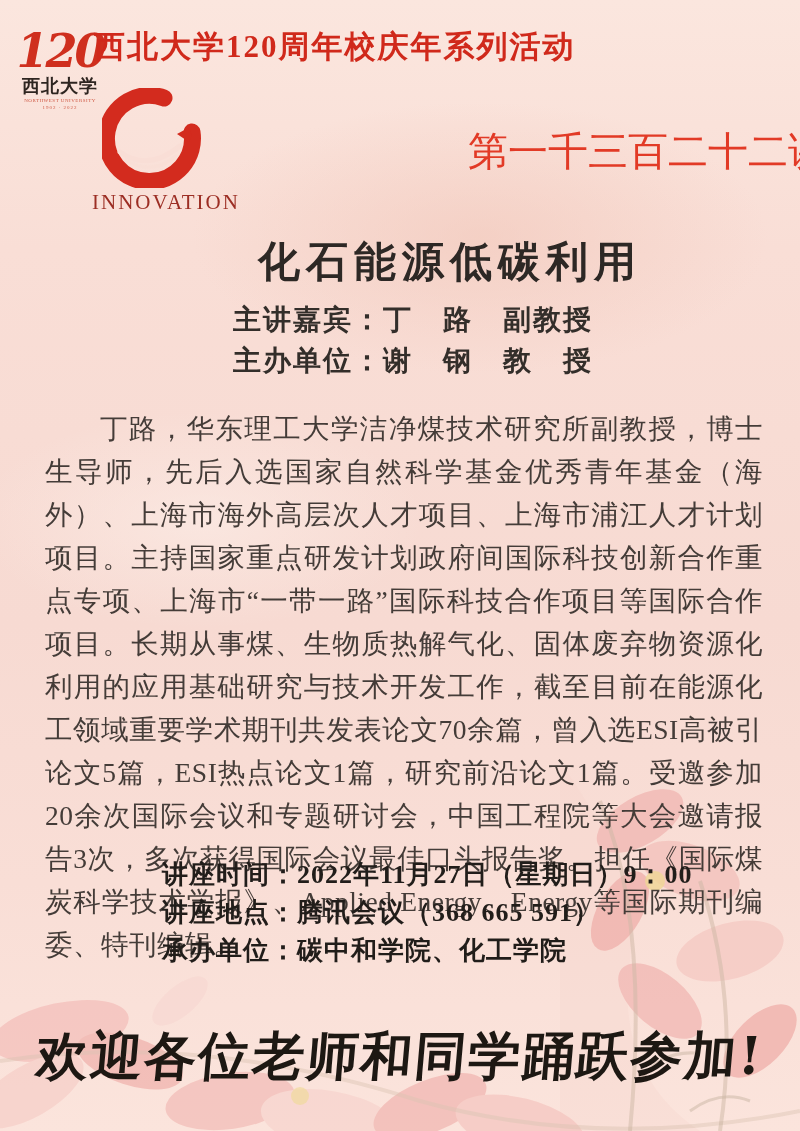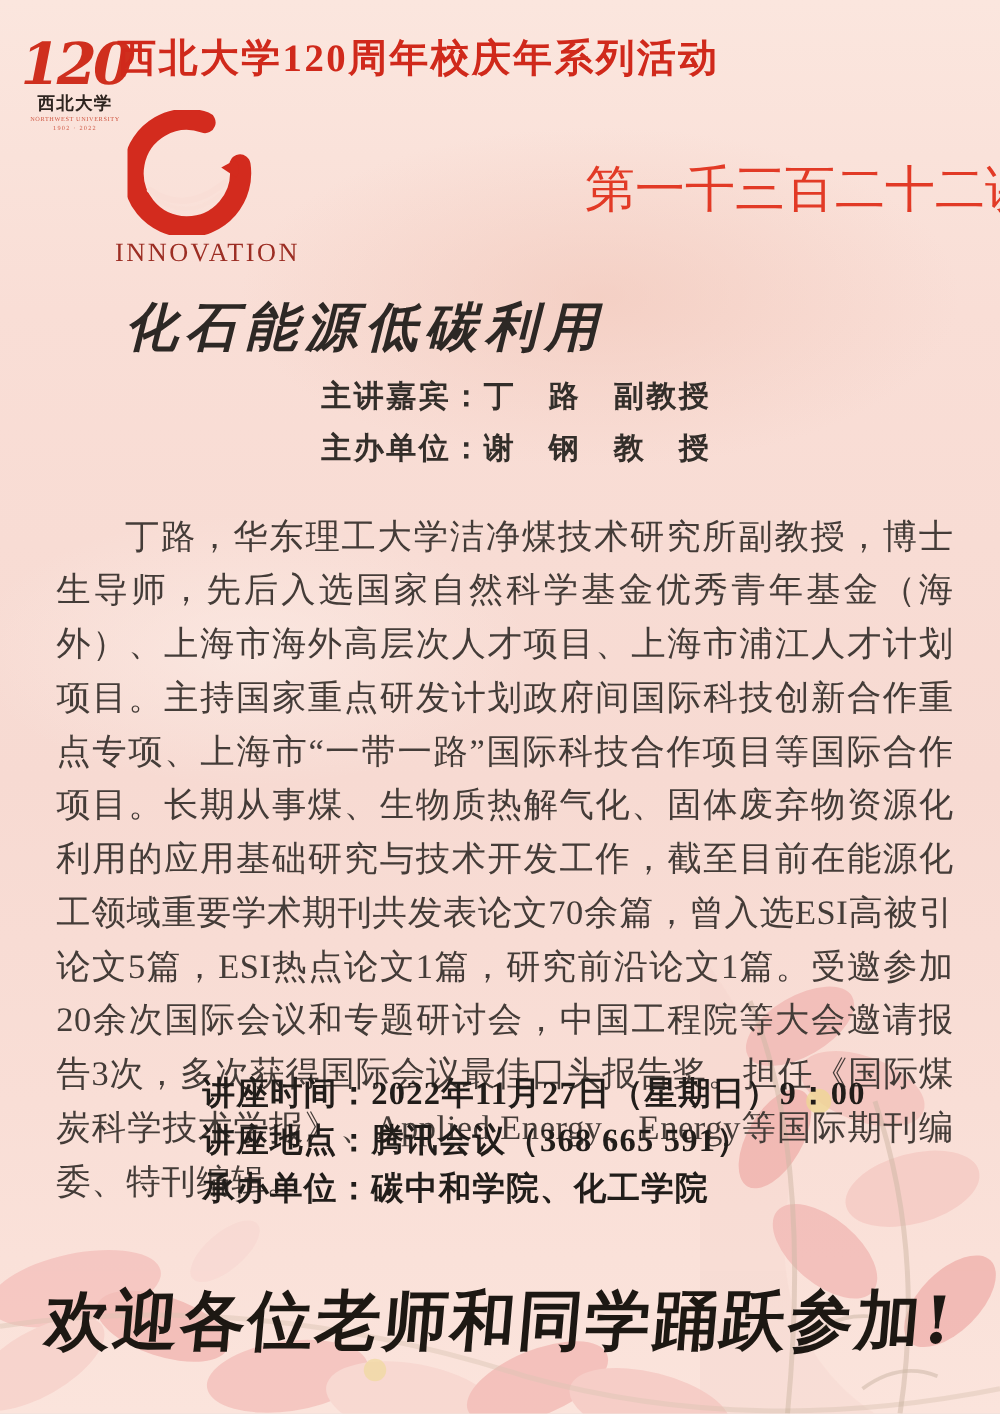--- a/index.html
+++ b/index.html
@@ -15,21 +15,21 @@
       linear-gradient(180deg,#fbe6de 0%,#f9ded6 22%,#f7dad2 55%,#f9ded6 78%,#fbe4dc 100%);
   }
   
   .flowers{position:absolute;left:0;bottom:0;width:800px;height:430px;pointer-events:none;}
   
   .logo120{position:absolute;left:14px;top:28px;width:92px;text-align:center;line-height:1;}
   .logo120 .num{
     font-size:46px;font-weight:700;font-style:italic;color:#cf2f1e;
     font-family:"DejaVu Serif",serif;letter-spacing:-3px;
   }
-  .logo120 .cn{font-size:14px;font-weight:700;color:#2e2520;margin-top:3px;letter-spacing:1px;}
+  .logo120 .cn{font-size:18px;font-weight:700;color:#2e2520;margin-top:3px;letter-spacing:1px;}
   .logo120 .en{font-size:5px;color:#cf5743;margin-top:3px;letter-spacing:0.5px;}
   .logo120 .yr{font-size:5px;color:#cf5743;margin-top:2px;letter-spacing:1px;}
   
   .banner{
     position:absolute;left:94px;top:26px;
     font-size:31px;font-weight:700;color:#d0291b;
     letter-spacing:2px;white-space:nowrap;
   }
   
   .innoWrap{position:absolute;left:92px;top:88px;width:120px;text-align:left;}
@@ -48,28 +48,27 @@
   .lectureNo{
     position:absolute;left:468px;top:124px;
     font-size:40px;font-weight:500;color:#e23a26;
     font-family:"Liberation Sans","DejaVu Sans",sans-serif;
     letter-spacing:0px;white-space:nowrap;
   }
   
   .lecTitle{
     position:absolute;left:0;width:100%;top:234px;
     box-sizing:border-box;padding-left:100px;
-    text-align:left;font-size:42px;font-weight:700;color:#2d2825;
+    text-align:center;font-size:42px;font-weight:700;color:#2d2825;
     letter-spacing:6px;
-    font-style:italic;
   }
   .personLine{
     position:absolute;left:0;width:100%;
     box-sizing:border-box;padding-left:26px;
-    text-align:center;font-size:24px;font-weight:700;color:#332e2a;
+    text-align:center;font-size:28px;font-weight:700;color:#332e2a;
     letter-spacing:2px;
   }
   .speaker{top:301px;}
   .host{top:342px;}
   
   .bio{
     position:absolute;left:45px;top:407px;width:718px;
     font-size:27.5px;line-height:43px;color:#443c38;
     text-align:justify;text-indent:2em;letter-spacing:0.5px;
   }

